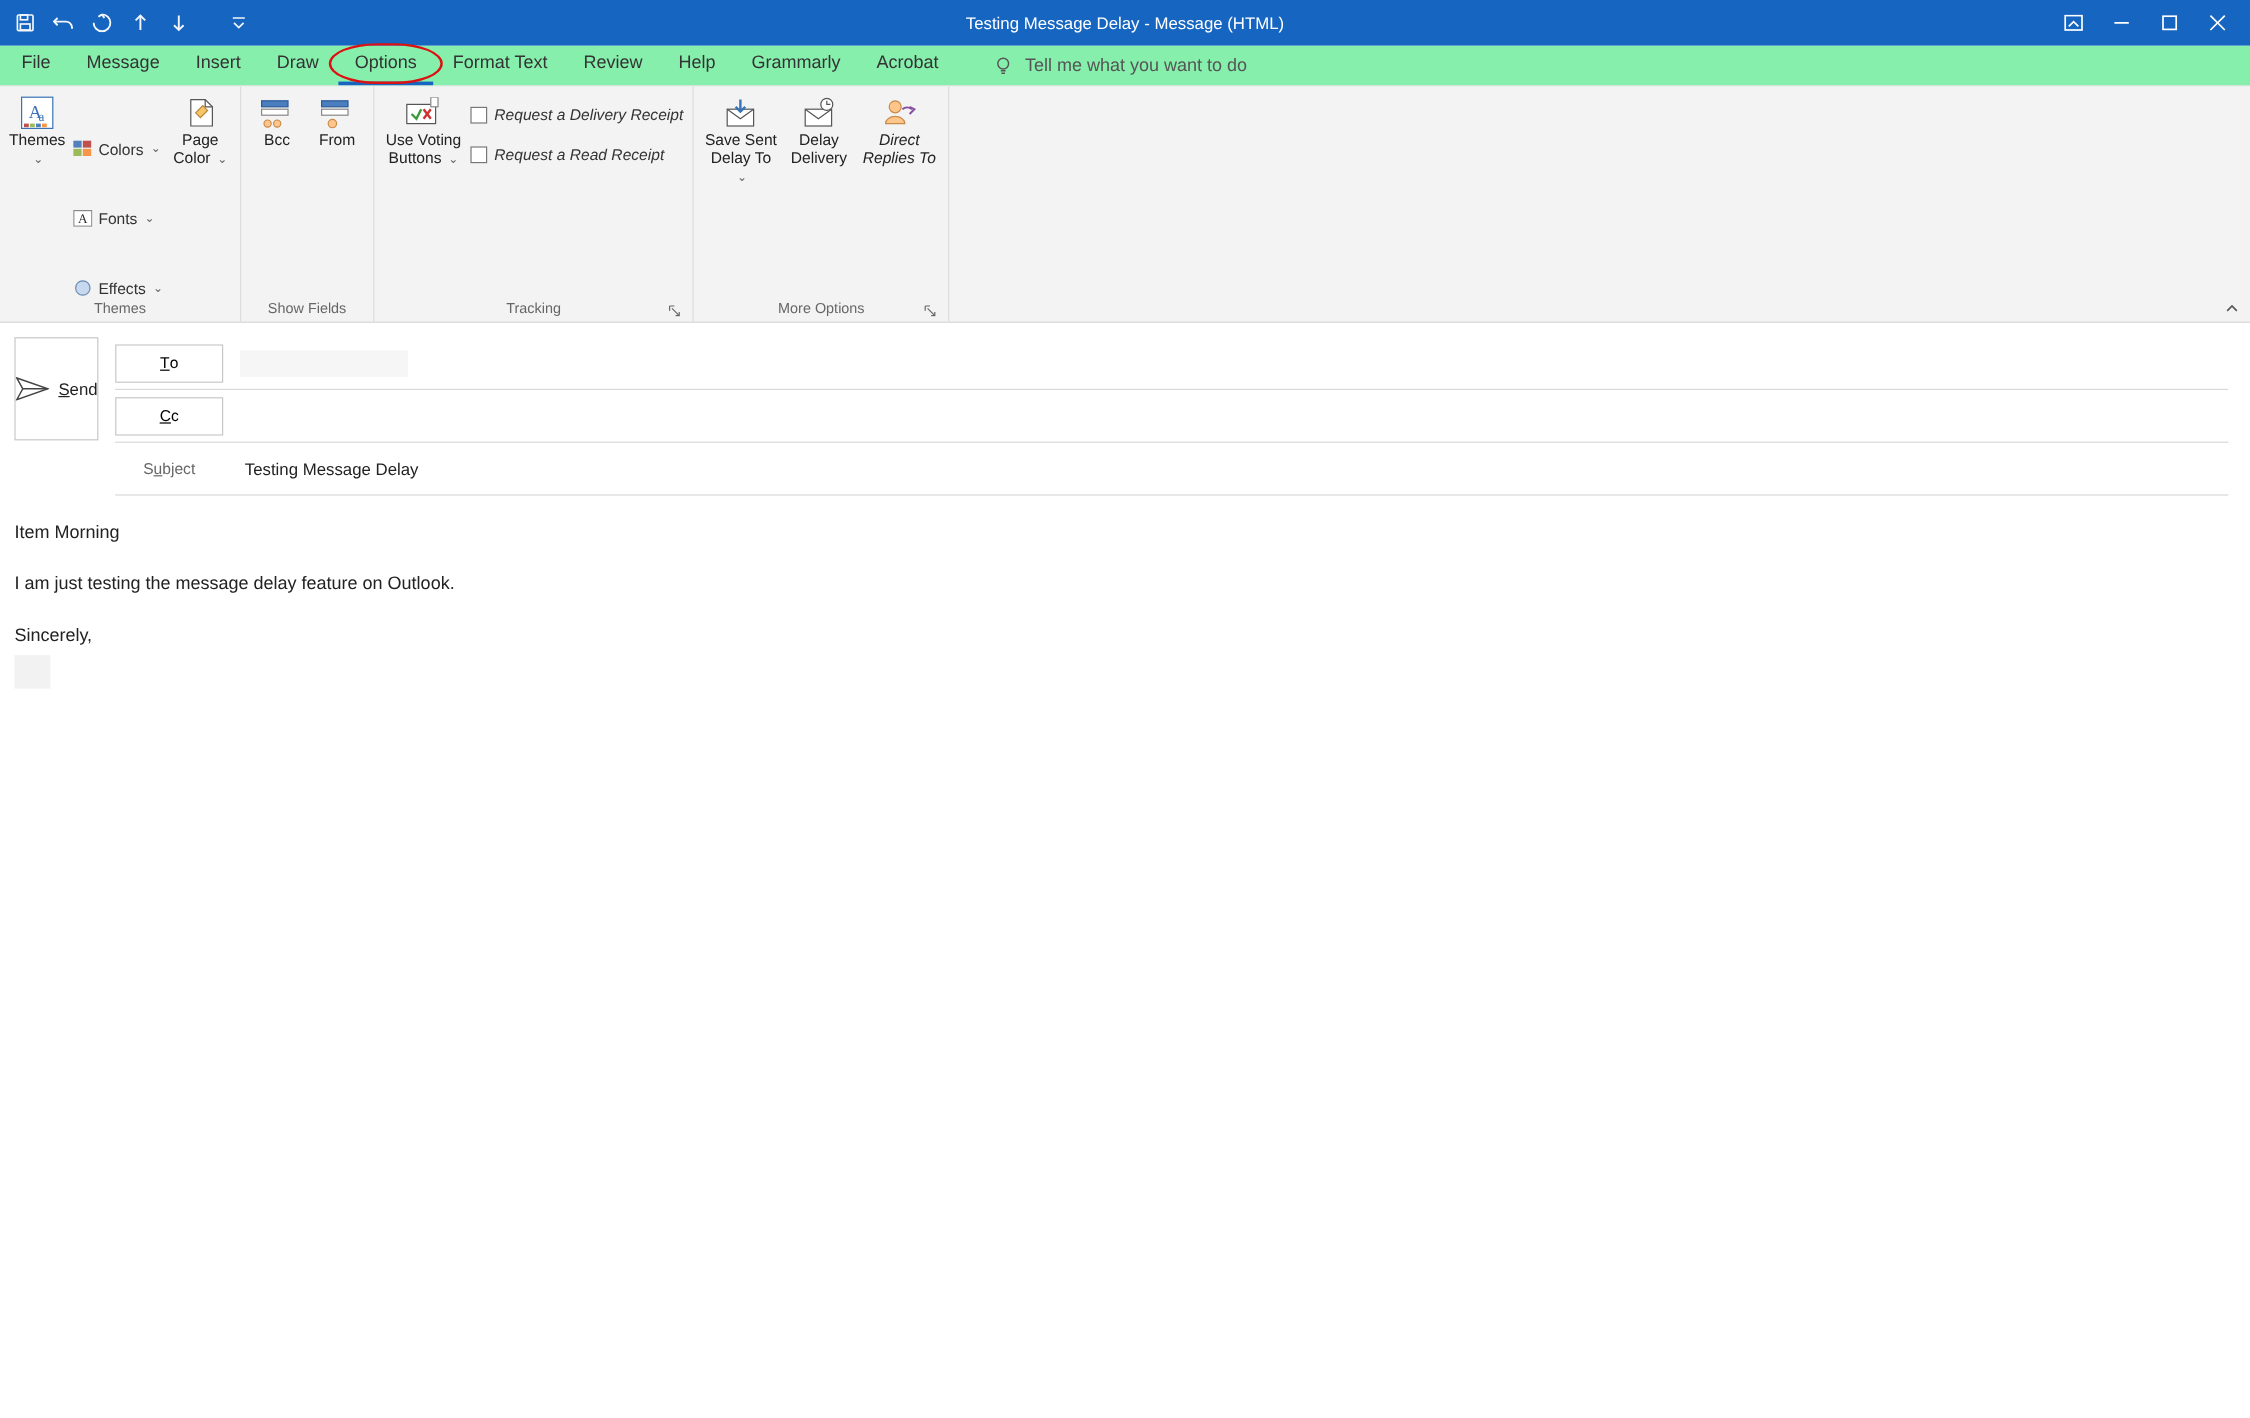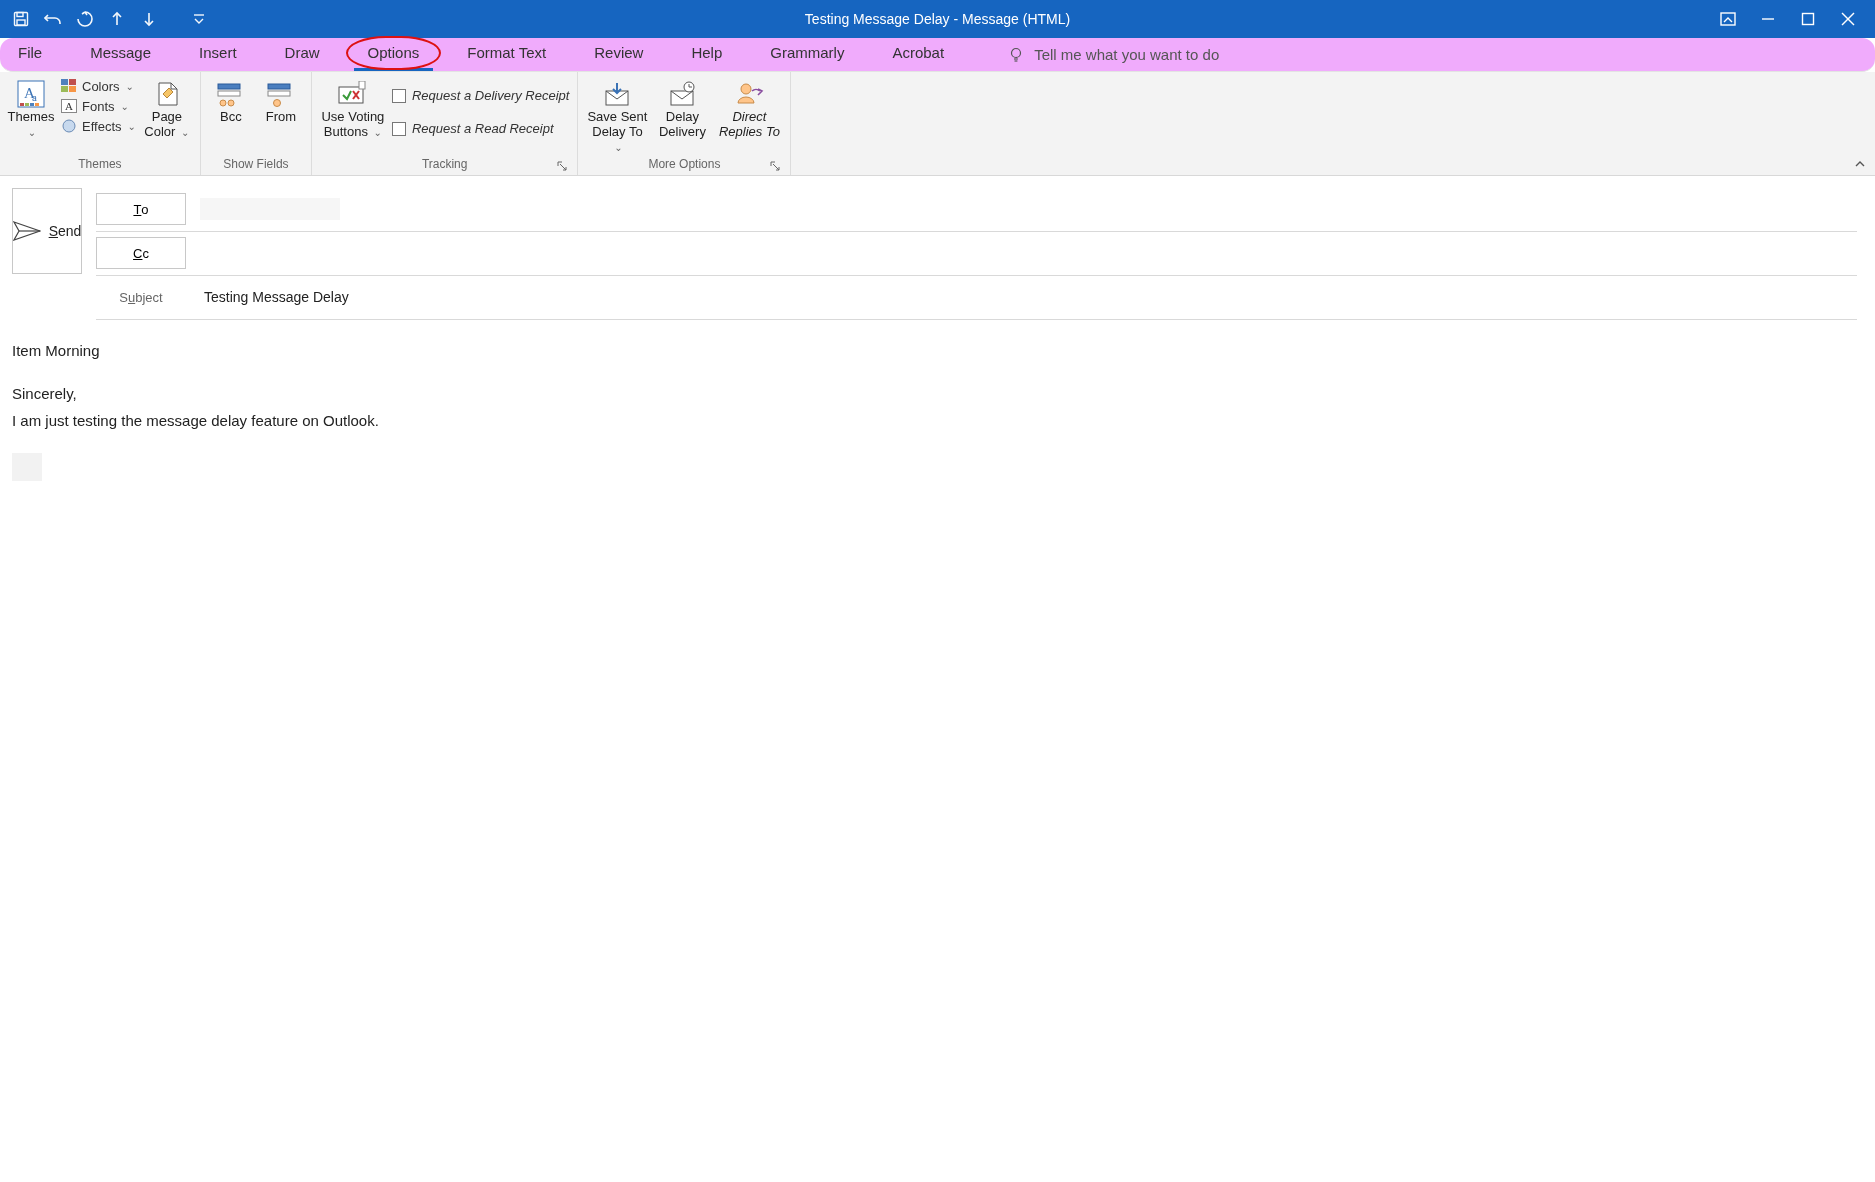--- a/index.html
+++ b/index.html
@@ -8,42 +8,42 @@
   
   .titlebar { background: #1665c0; height: 38px; display: flex; align-items: center; color: #fff; position: relative; }
   .titlebar-left { display: flex; align-items: center; gap: 14px; padding-left: 12px; }
   .titlebar-left .qat-icon { width: 18px; height: 18px; display: flex; align-items: center; justify-content: center; opacity: .95; }
   .qat-disabled { opacity: .4; }
   .titlebar-center { position: absolute; left: 50%; transform: translateX(-50%); font-size: 14px; white-space: nowrap; }
   .titlebar-right { margin-left: auto; display: flex; align-items: center; gap: 22px; padding-right: 18px; }
   .winctl { width: 18px; height: 18px; display: flex; align-items: center; justify-content: center; }
 
   
-  .ribbon-tabs { background: #f0abfc; border-bottom: 1px solid #e3e3e3; display: flex; align-items: center; height: 34px; padding: 0 4px; gap: 20px; border-radius: 13px; }
+  .ribbon-tabs { background: #86efac; border-bottom: 1px solid #e3e3e3; display: flex; align-items: center; height: 34px; padding: 0 4px; gap: 2px; }
   .ribbon-tab { padding: 6px 14px 7px 14px; font-size: 15px; color: #333; cursor: pointer; border-bottom: 3px solid transparent; position: relative; }
   .ribbon-tab.active { border-bottom-color: #1665c0; }
   .tellme { display: flex; align-items: center; gap: 10px; color: #555; margin-left: 30px; font-size: 15px; }
   .tellme .bulb { width: 16px; height: 16px; }
 
   
   .options-circle { position: absolute; left: -8px; right: -8px; top: -2px; bottom: -2px; border: 2px solid #d11; border-radius: 50%/60%; pointer-events: none; }
 
   
   .ribbon { background: #f3f3f3; display: flex; border-bottom: 1px solid #d8d8d8; position: relative; }
   .group { display: flex; flex-direction: column; padding: 4px 8px 0 8px; border-right: 1px solid #dcdcdc; }
   .group-body { display: flex; align-items: flex-start; gap: 6px; flex: 1; }
   .group-label { text-align: center; font-size: 12px; color: #666; padding: 2px 0 4px 0; position: relative; }
   .dialog-launch { position: absolute; right: 0; bottom: 2px; width: 12px; height: 12px; }
 
   .bigbtn { display: flex; flex-direction: column; align-items: center; justify-content: flex-start; width: 58px; padding-top: 4px; cursor: pointer; gap: 2px; }
   .bigbtn .bigicon { width: 32px; height: 28px; display:flex; align-items:center; justify-content:center; }
   .bigbtn .biglabel { font-size: 13px; text-align: center; line-height: 1.15; }
 
   .smallcol { display: flex; flex-direction: column; gap: 4px; padding-top: 2px; }
-  .smallbtn { display: flex; align-items: center; gap: 4px; font-size: 13px; color: #333; cursor: pointer; }
+  .smallbtn { display: flex; align-items: center; gap: 4px; font-size: 13px; color: #333; cursor: pointer; margin-top: 38px; }
   .smallbtn .smicon { width: 18px; height: 16px; display:flex; align-items:center; justify-content:center; }
   .caret { font-size: 10px; color: #666; margin-left: 2px; }
 
   .chk { display: flex; align-items: center; gap: 6px; font-size: 13px; color: #333; cursor: pointer; padding: 2px 0; font-style: italic; }
   .chk .box { width: 14px; height: 14px; border: 1px solid #777; background:#fff; }
 
   .collapse-btn { position: absolute; right: 8px; bottom: 4px; }
 
   
   .compose { padding: 12px 18px 0 12px; }
@@ -366,17 +366,17 @@
       </div>
       <div class="field-line">
         <div class="subject-label">S<span class="underline-u">u</span>bject</div>
         <div class="field-value">Testing Message Delay</div>
       </div>
     </div>
   </div>
 
   <div class="body-area">
     <p>Item Morning</p>
+    <p>I am just testing the message delay feature on Outlook.</p>
     <p style="margin-bottom:6px;">Sincerely,</p>
-    <p>I am just testing the message delay feature on Outlook.</p>
     <div class="sig-redact"></div>
   </div>
 </div>
 
 </body></html>

